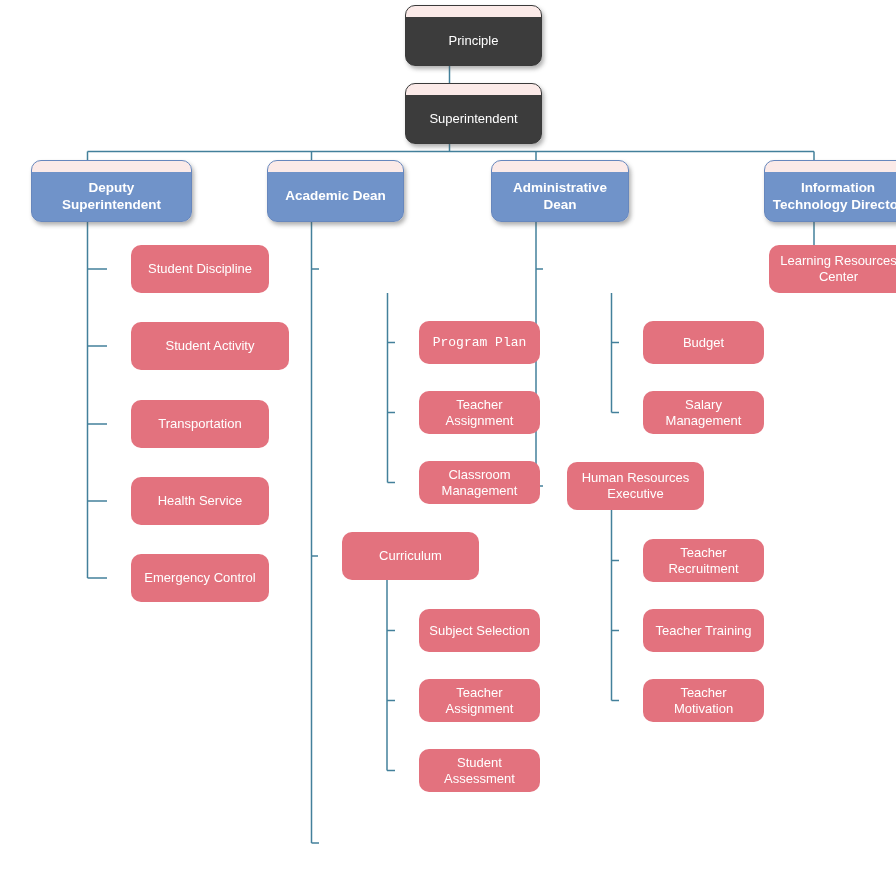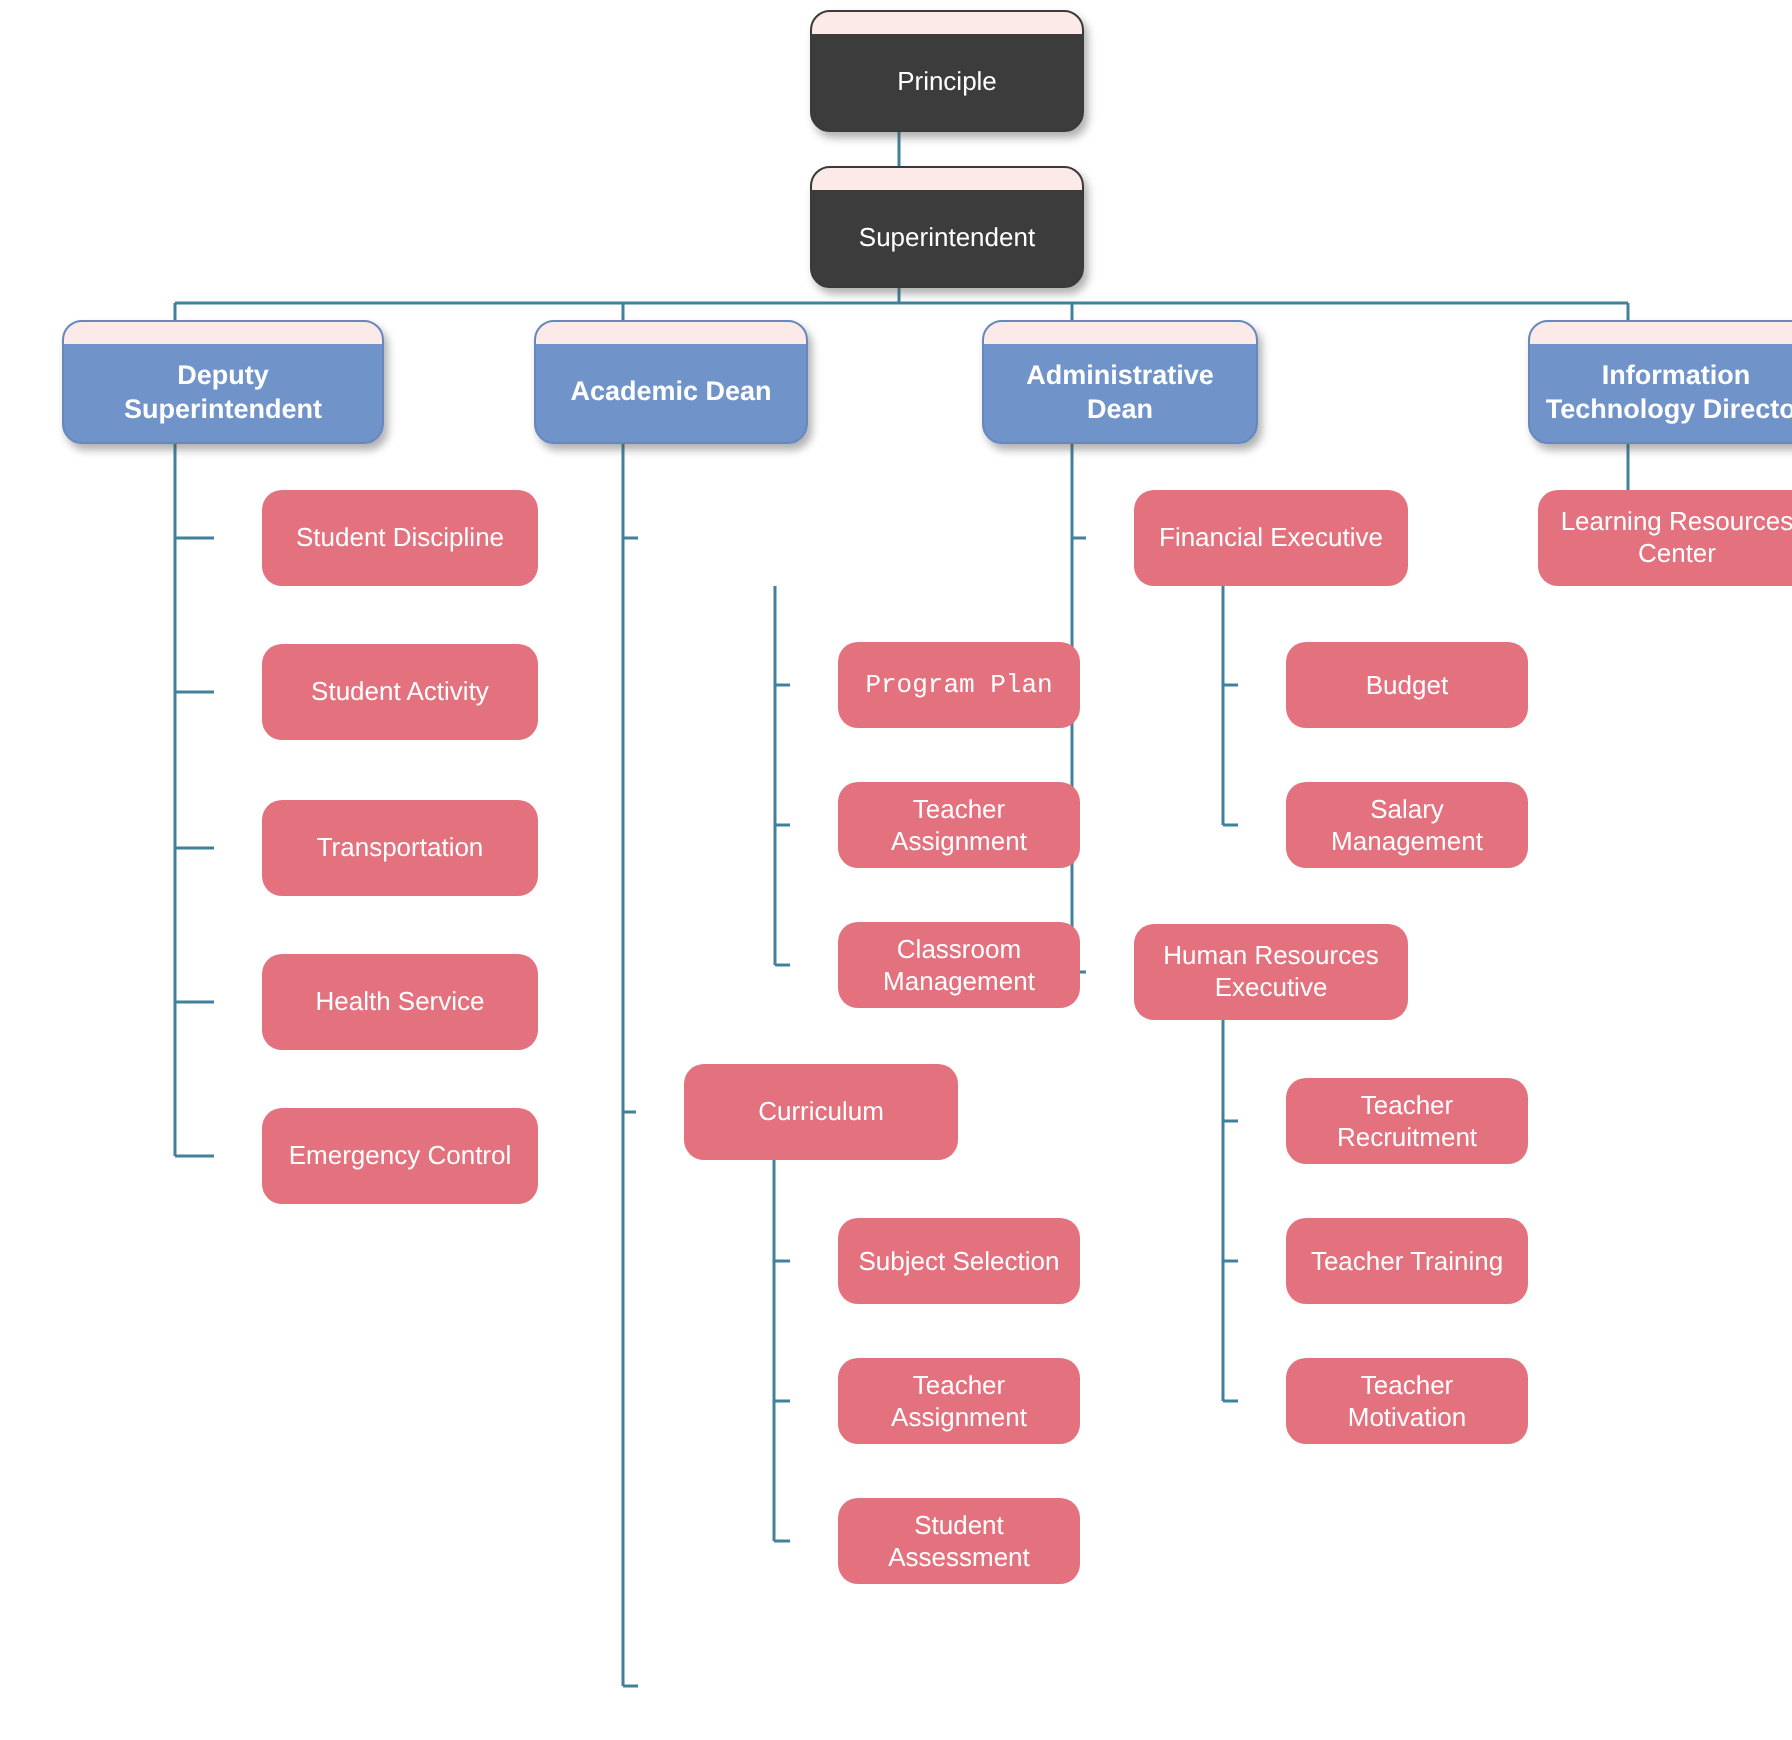--- a/index.html
+++ b/index.html
@@ -114,40 +114,39 @@
 
   <div class="node lvl2" style="left:7px;   top:160px; width:161px; height:62px;">Deputy
 Superintendent</div>
   <div class="node lvl2" style="left:243px; top:160px; width:137px; height:62px;">Academic Dean</div>
   <div class="node lvl2" style="left:467px; top:160px; width:138px; height:62px;">Administrative
 Dean</div>
   <div class="node lvl2" style="left:740px; top:160px; width:148px; height:62px;">Information
 Technology Director</div>
 
   <div class="node leaf" style="left:107px; top:245px; width:138px; height:48px;">Student Discipline</div>
-  <div class="node leaf" style="left:107px; top:322px; width:138px; height:48px;">Student Activity</div>
+  <div class="node leaf" style="left:107px; top:322px; width:158px; height:48px;">Student Activity</div>
   <div class="node leaf" style="left:107px; top:400px; width:138px; height:48px;">Transportation</div>
   <div class="node leaf" style="left:107px; top:477px; width:138px; height:48px;">Health Service</div>
   <div class="node leaf" style="left:107px; top:554px; width:138px; height:48px;">Emergency Control</div>
 
   <div class="node leaf" style="left:395px; top:321px; width:121px; height:43px;font-family:Liberation Mono, monospace;">Program Plan</div>
   <div class="node leaf" style="left:395px; top:391px; width:121px; height:43px;">Teacher
 Assignment</div>
   <div class="node leaf" style="left:395px; top:461px; width:121px; height:43px;">Classroom
 Management</div>
 
   <div class="node leaf" style="left:318px; top:532px; width:137px; height:48px;text-align:center;">Curriculum</div>
   <div class="node leaf" style="left:395px; top:609px; width:121px; height:43px;">Subject Selection</div>
   <div class="node leaf" style="left:395px; top:679px; width:121px; height:43px;">Teacher
 Assignment</div>
   <div class="node leaf" style="left:395px; top:749px; width:121px; height:43px;">Student
 Assessment</div>
 
 
-  <div class="node leaf" style="left:543px; top:245px; width:137px; height:48px;">Financial Executive</div>
   <div class="node leaf" style="left:619px; top:321px; width:121px; height:43px;">Budget</div>
   <div class="node leaf" style="left:619px; top:391px; width:121px; height:43px;">Salary
 Management</div>
 
   <div class="node leaf" style="left:543px; top:462px; width:137px; height:48px;">Human Resources
 Executive</div>
   <div class="node leaf" style="left:619px; top:539px; width:121px; height:43px;">Teacher
 Recruitment</div>
   <div class="node leaf" style="left:619px; top:609px; width:121px; height:43px;">Teacher Training</div>
   <div class="node leaf" style="left:619px; top:679px; width:121px; height:43px;">Teacher

